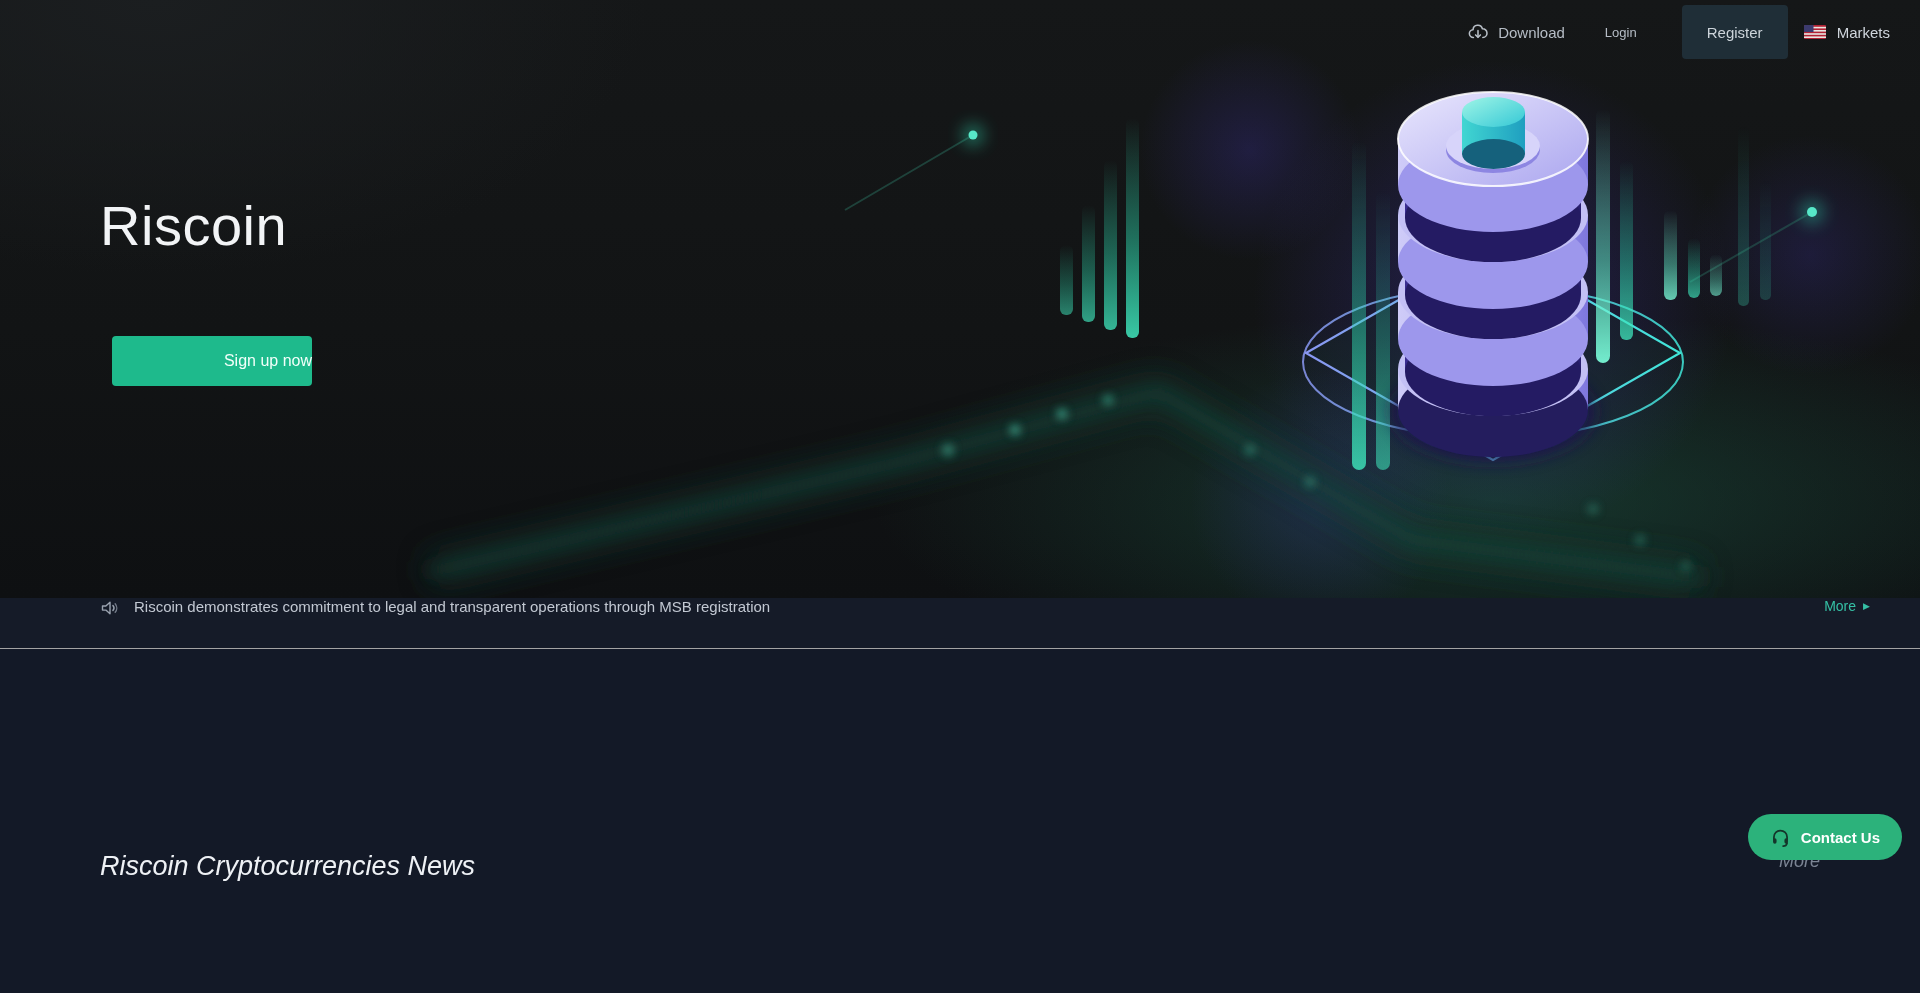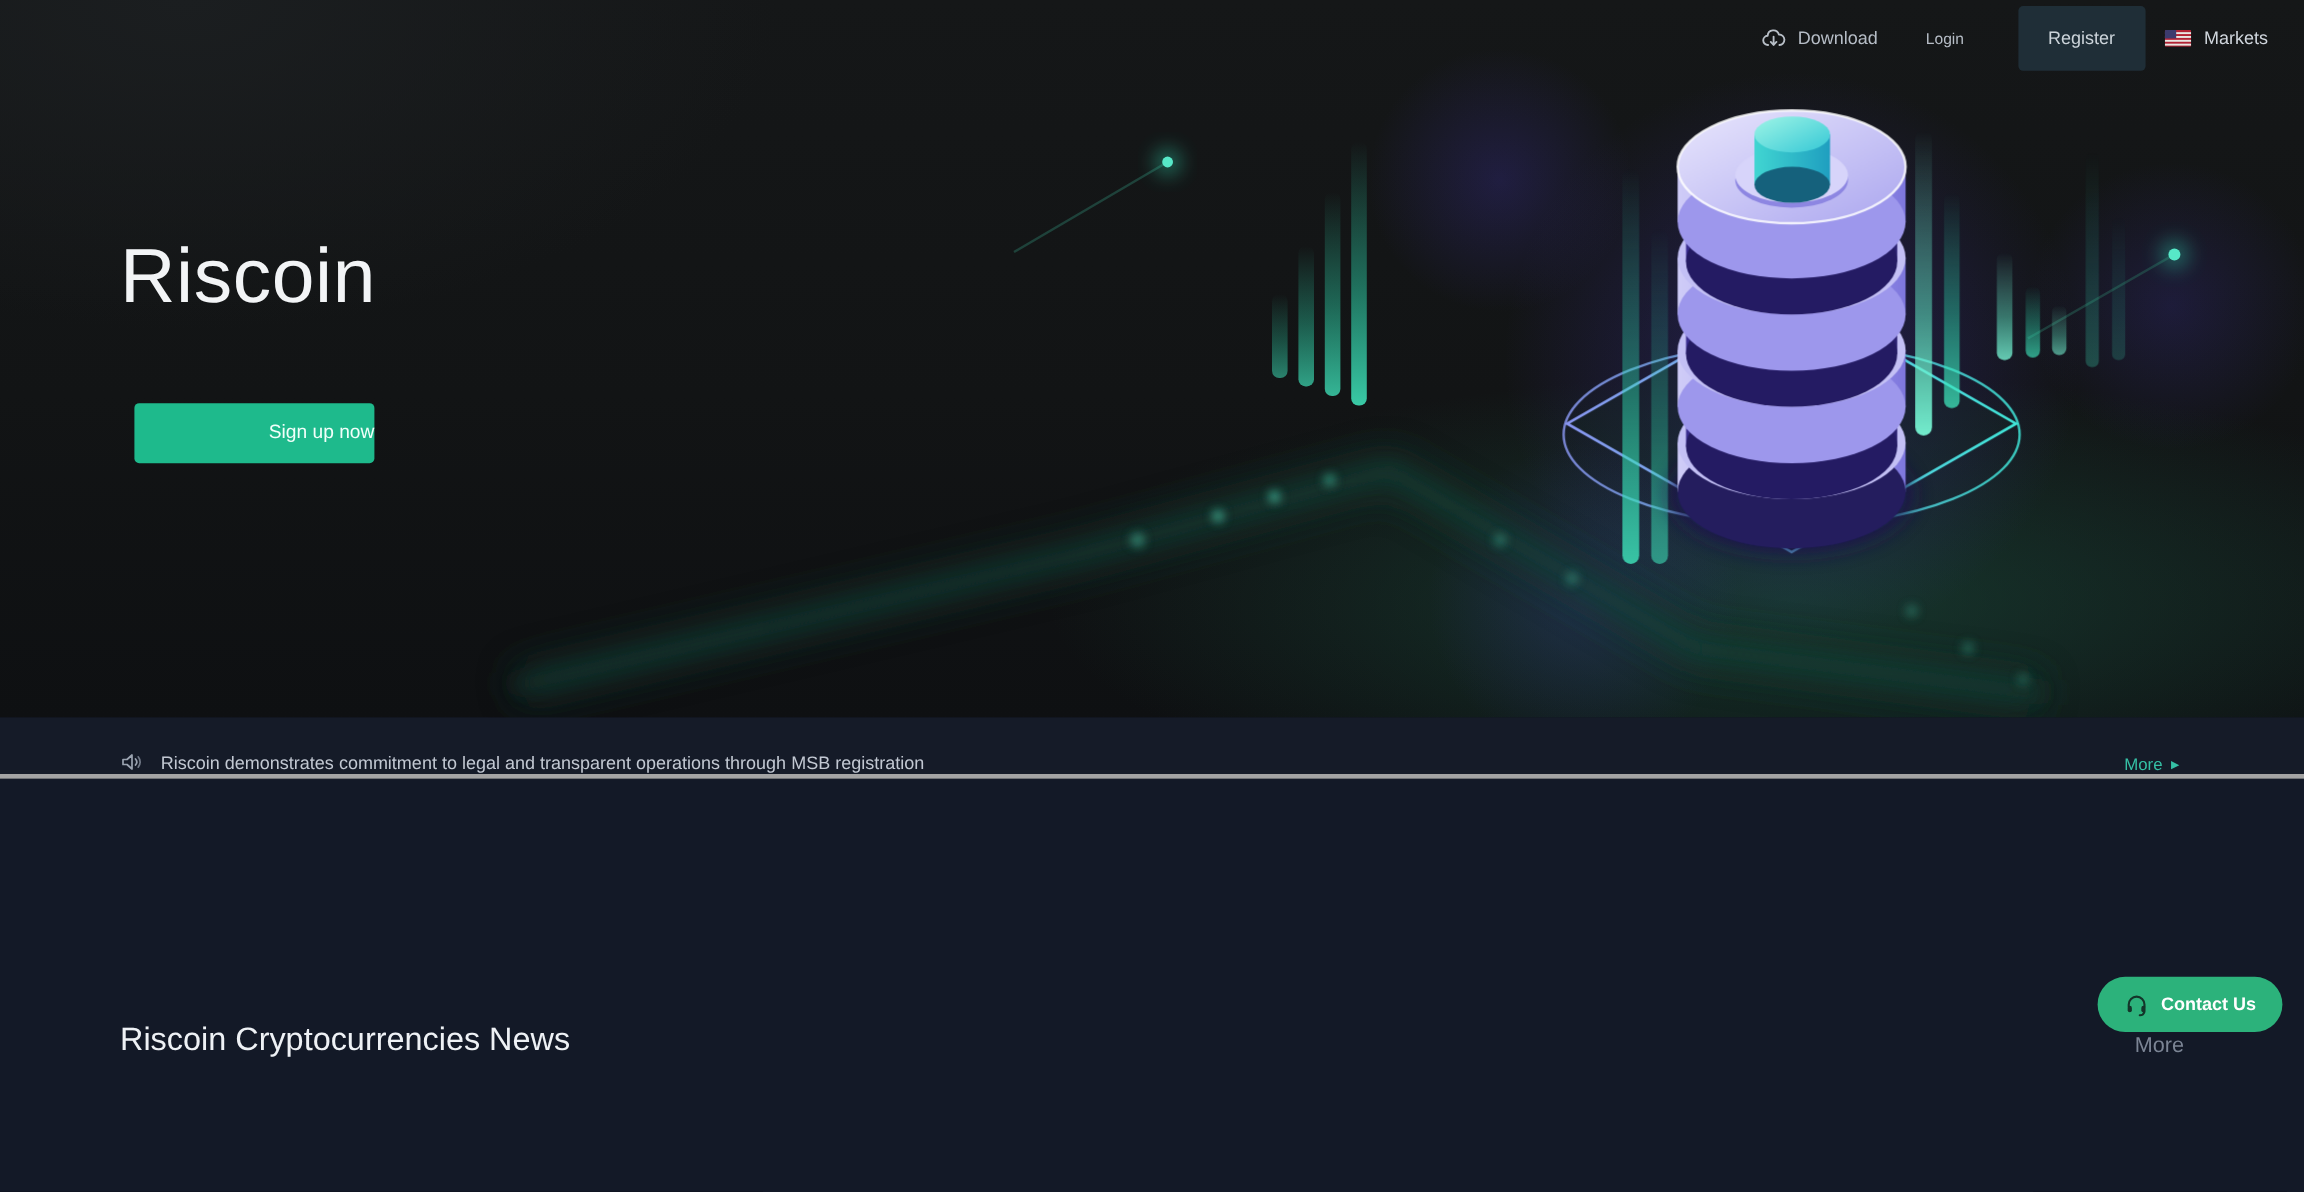--- a/index.html
+++ b/index.html
@@ -26,37 +26,37 @@
   .login { margin-left:40px; color:#b6bdc6; font-size:13px; cursor:pointer; }
   .register { margin-left:45px; width:106px; height:54px; background:#1f2e37; border:none;
               border-radius:4px; color:#ccd4da; font-size:15px; cursor:pointer;
               font-family:"Liberation Sans",sans-serif; }
   .lang { display:flex; align-items:center; gap:11px; margin-left:16px; cursor:pointer; }
   .lang-label { color:#cfd5dc; font-size:15px; }
   .flag { width:22px; height:14px; border-radius:1px; overflow:hidden; display:block; }
 
   
   .hero-title { position:absolute; left:100px; top:198px; z-index:10; color:#f2f4f6;
-                font-size:64px; font-weight:400; line-height:1; letter-spacing:.5px; }
+                font-size:56px; font-weight:400; line-height:1; letter-spacing:.5px; }
   .cta { position:absolute; left:112px; top:336px; z-index:10; width:200px; height:50px;
          background:#1eba8c; border:none; border-radius:4px; color:#f2fffa; font-size:16px;
          cursor:pointer; font-family:"Liberation Sans",sans-serif;text-align:right; }
 
   
-  .announce { position:relative; height:51px; background:#151b28; border-bottom:4px solid #a3a3a3;
-              display:flex; align-items:flex-end; padding:0 104px 0 100px; }
+  .announce { position:relative; height:51px; background:#151b28; border-bottom:1px solid #a3a3a3;
+              display:flex; align-items:flex-start; padding:0 50px 0 100px; }
   .announce-text { margin-left:14px; color:#c2c8d2; font-size:15px; }
   .announce-more { margin-left:auto; display:flex; align-items:center; gap:7px; color:#35c0a5;
                    font-size:14px; font-weight:500; cursor:pointer; }
   .announce-more .tri { font-size:9px; line-height:1; }
 
   
   .news { position:relative; height:344px; background:#131927; }
-  .news-head { display:flex; justify-content:space-between; align-items:flex-end;
-               padding:202px 100px 0 100px; }
+  .news-head { display:flex; justify-content:space-between; align-items:flex-start;
+               padding:202px 100px 0 100px;font-style:italic; }
   .news-title { color:#eef1f5; font-size:27px; font-weight:500; }
   .news-more { color:#7b8494; font-size:18px; cursor:pointer; }
 
   
   .contact { position:absolute; top:814px; right:18px; z-index:50; height:46px;
              display:flex; align-items:center; gap:10px; padding:0 22px; border-radius:23px;
              background:#2cb27b; border:none; cursor:pointer; }
   .contact-label { color:#ffffff; font-size:15px; font-weight:bold;
                    font-family:"Liberation Sans",sans-serif; }
 </style>

